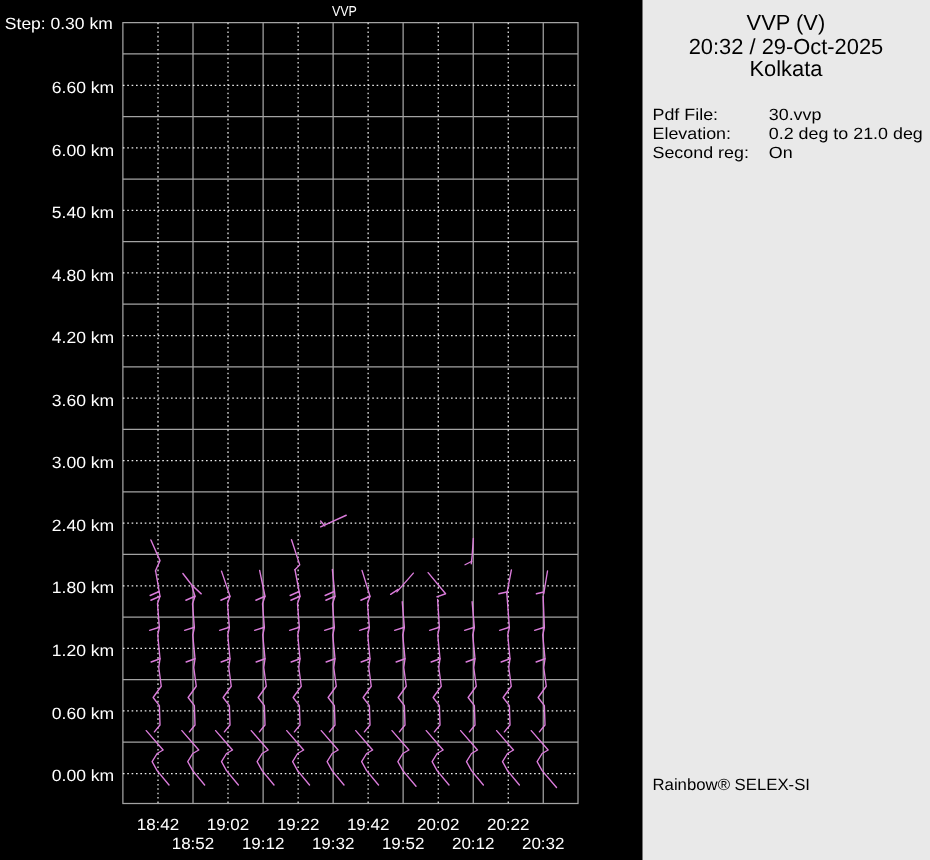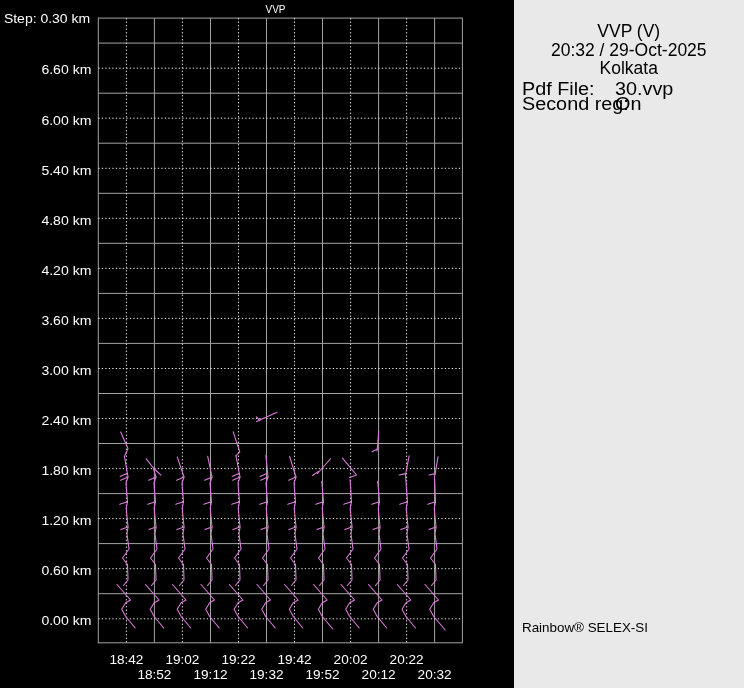--- a/index.html
+++ b/index.html
@@ -1,22 +1,22 @@
 <!DOCTYPE html>
 <html><head>
 <meta charset="utf-8">
 <style>
   html,body { margin:0; padding:0; width:744px; height:688px; background:#000; overflow:hidden; }
   * { box-sizing: border-box; }
   .panel {
     position:absolute; left:513.5px; top:0; width:230.5px; height:688px;
     background:#e9e9e9; font-family:"Liberation Sans", sans-serif; color:#000;
   }
-  .title { text-align:center; font-size:17.5px; line-height:18.6px; margin-top:22px; }
-  .rows { margin-top:4px; font-size:18px; }
+  .title { text-align:center; font-size:17.5px; line-height:18.6px; margin-top:9px; }
+  .rows { margin-top:19px; font-size:13px; }
   .row { position:relative; height:15px; line-height:15px; }
   .k { position:absolute; left:8.8px; transform:scaleX(1.1); transform-origin:0 50%; white-space:nowrap; }
   .v { position:absolute; left:101.8px; transform:scaleX(1.1); transform-origin:0 50%; white-space:nowrap; }
   .rainbow { position:absolute; left:8.8px; top:619.5px; font-size:13px; line-height:15px; transform:scaleX(1.03); transform-origin:0 50%; white-space:nowrap; }
 </style>
 </head>
 <body>
 <svg width="744" height="688" viewBox="0 0 744 688">
 <line x1="98.3" y1="43.1" x2="462.4" y2="43.1" stroke="#a3a3a3" stroke-width="1.0"></line>
 <line x1="98.3" y1="93.2" x2="462.4" y2="93.2" stroke="#a3a3a3" stroke-width="1.0"></line>
@@ -155,19 +155,23 @@
 <polyline points="425.0,584.5 438.5,600.0 433.7,602.8 429.7,609.3 433.7,616.5 445.2,630.0" fill="none" stroke="#db7cdb" stroke-width="1.1" stroke-linecap="round" stroke-linejoin="round"></polyline>
 </svg>
 <div class="panel">
   <div class="title">VVP (V)<br>20:32 / 29-Oct-2025<br>Kolkata</div>
   <div class="rows">
 <div class="row">
         <span class="k">Pdf File:</span>
         <span class="v">30.vvp</span>
       </div>
 <div class="row">
+        <span class="k">Elevation:</span>
+        <span class="v">0.2 deg to 21.0 deg</span>
+      </div>
+<div class="row">
         <span class="k">Second reg:</span>
         <span class="v">On</span>
       </div>
   </div>
   <div class="rainbow">Rainbow® SELEX-SI</div>
 </div>
 
 
 </body></html>

